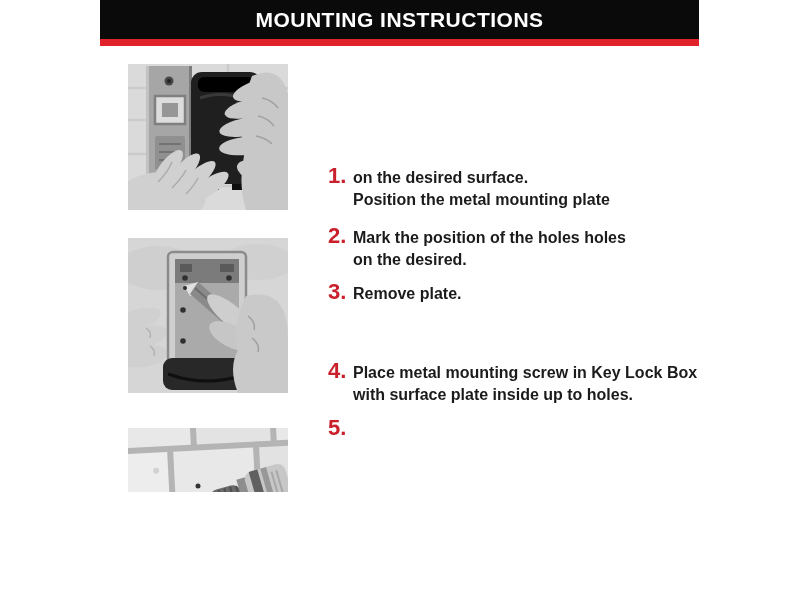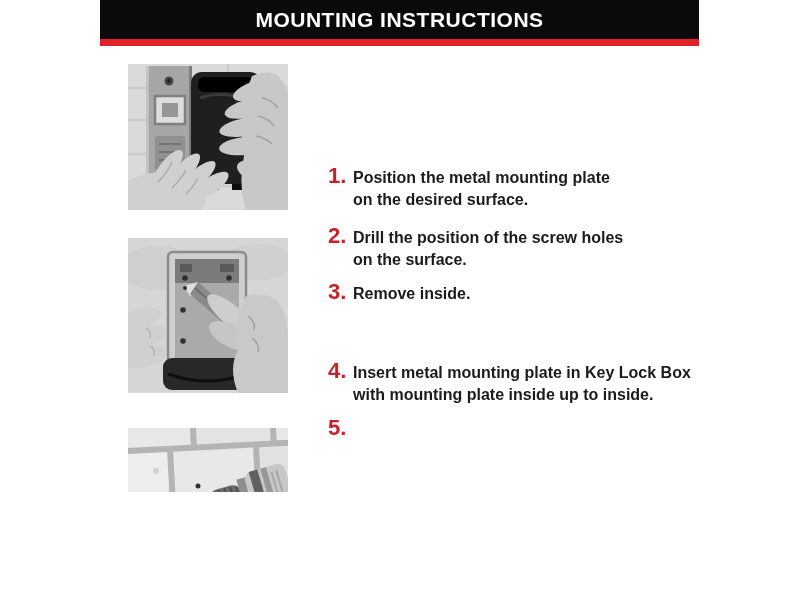--- a/index.html
+++ b/index.html
@@ -187,42 +187,42 @@
         <ellipse cx="140" cy="130" rx="34" ry="30" fill="#d6d6d6"></ellipse>
         <path d="M116 116 q-6 4 -6 10 M118 128 q-6 4 -4 8" stroke="#b0b0b0" stroke-width="1.5" fill="none"></path>
       </g>
     </svg>
   </figure>
 
   <ol class="steps">
     <li class="step s1">
       <span class="num">1.</span>
       <span class="lines">
+        <span class="line">on the desired surface.</span>
         <span class="line">Position the metal mounting plate</span>
-        <span class="line">on the desired surface.</span>
       </span>
     </li>
     <li class="step s2">
       <span class="num">2.</span>
       <span class="lines">
-        <span class="line">Drill the position of the screw holes</span>
-        <span class="line">on the surface.</span>
+        <span class="line">Mark the position of the holes holes</span>
+        <span class="line">on the desired.</span>
       </span>
     </li>
     <li class="step s3">
       <span class="num">3.</span>
       <span class="lines">
-        <span class="line">Remove inside.</span>
+        <span class="line">Remove plate.</span>
       </span>
     </li>
     <li class="step s4">
       <span class="num">4.</span>
       <span class="lines">
-        <span class="line">Insert metal mounting plate in Key Lock Box</span>
-        <span class="line">with mounting plate inside up to inside.</span>
+        <span class="line">Place metal mounting screw in Key Lock Box</span>
+        <span class="line">with surface plate inside up to holes.</span>
       </span>
     </li>
     <li class="step s5">
       <span class="num">5.</span>
     </li>
   </ol>
 
 </div>
 
 </body></html>

